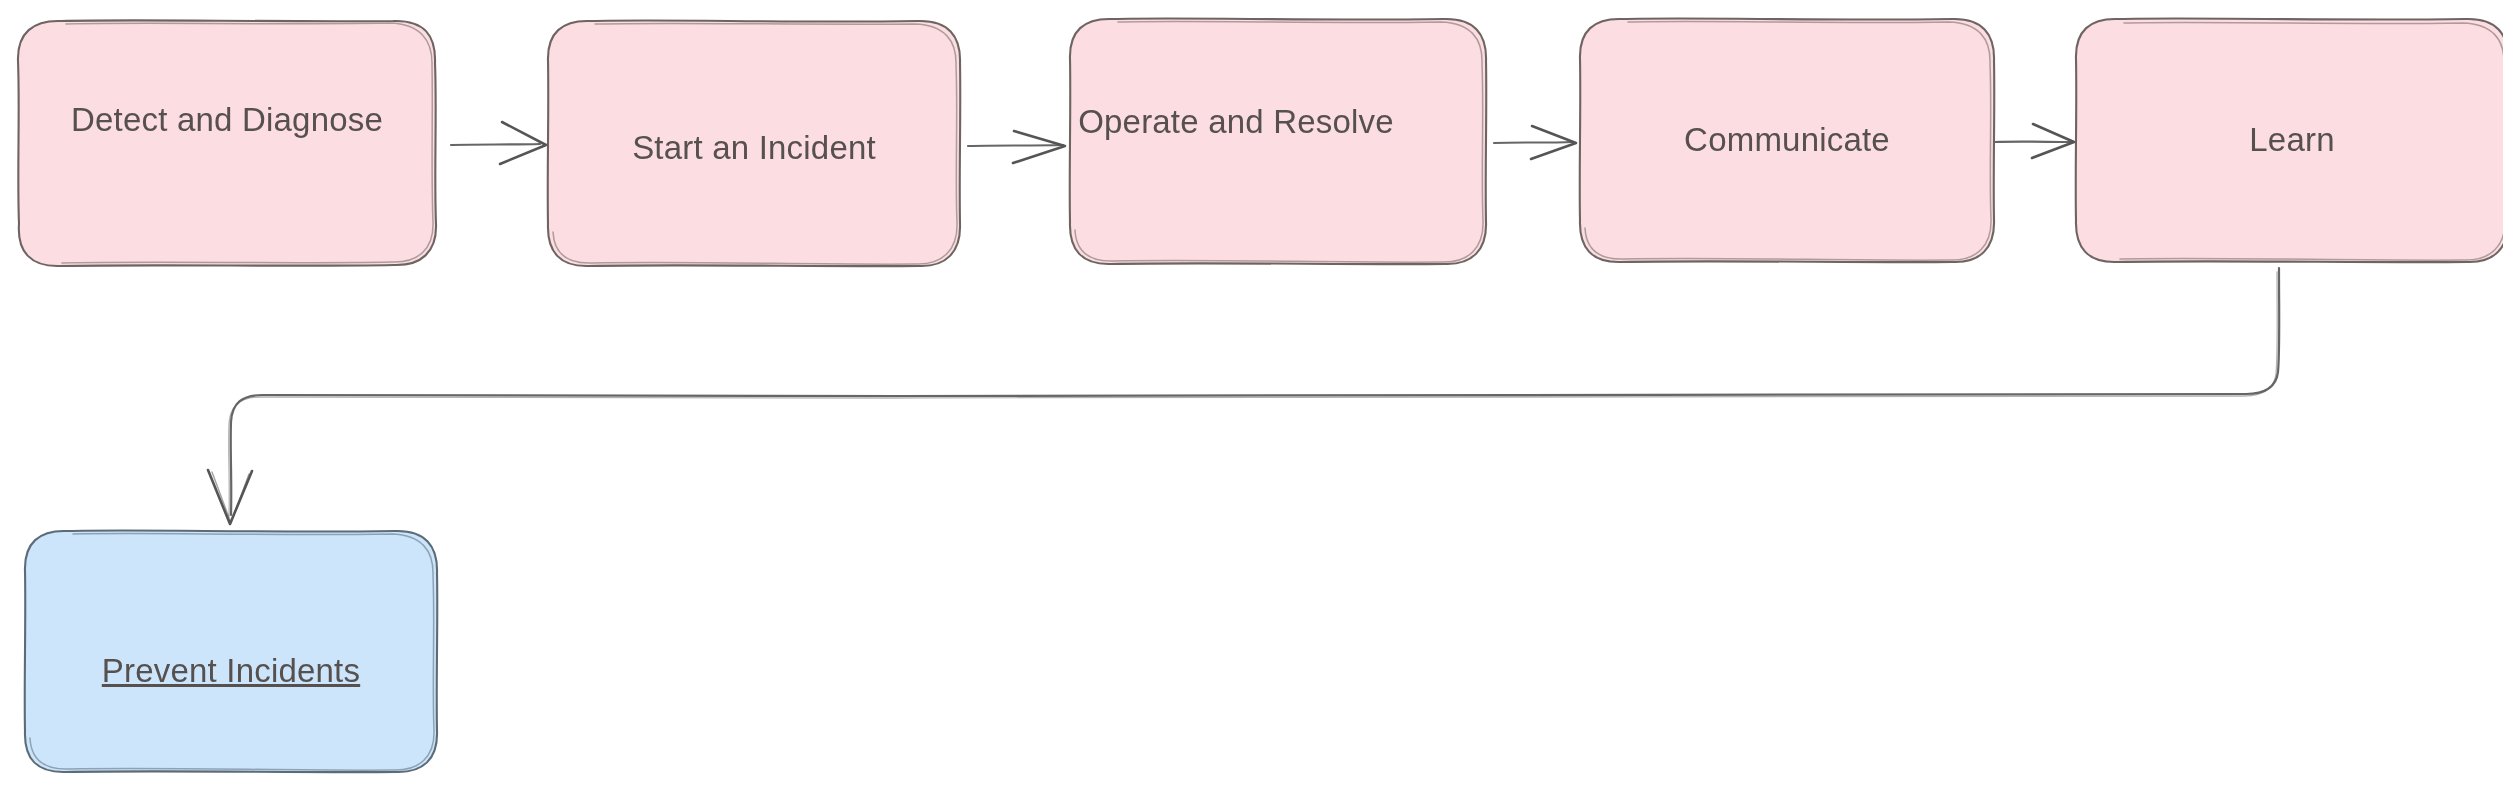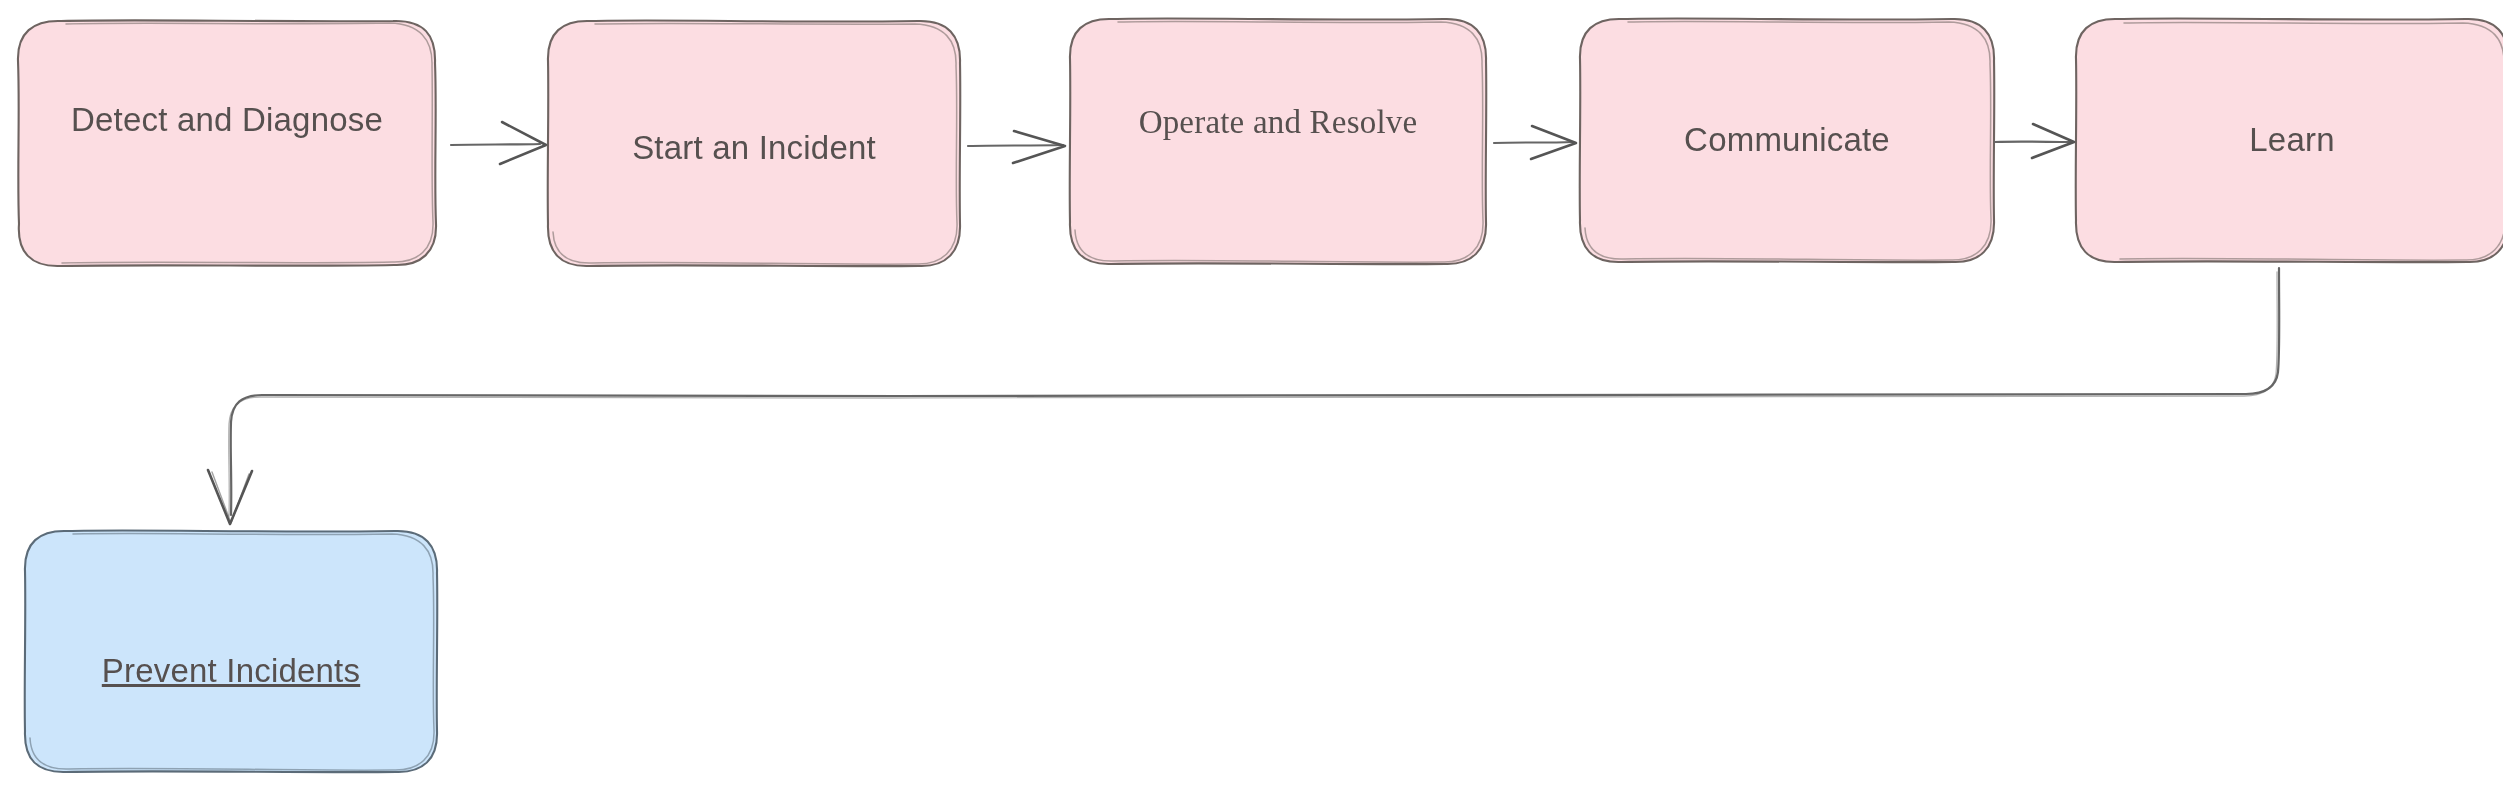--- a/index.html
+++ b/index.html
@@ -113,21 +113,21 @@
       <path d="M 2277 272 C 2277 312, 2278 352, 2276 374 C 2274 389, 2262 396, 2244 396 C 2098 397, 1490 395, 890 398 C 596 399, 378 396, 260 397 C 240 397, 230 406, 229 424 C 228 452, 230 482, 229 516" fill="none" stroke="#666666" stroke-width="1.3" stroke-linecap="round" stroke-linejoin="round" opacity="0.5"></path>
       <path d="M 208 470 L 230 524 L 252 471" fill="none" stroke="#555555" stroke-width="2.6" stroke-linecap="round" stroke-linejoin="round"></path>
       <path d="M 212 472 L 231 523 L 249 474" fill="none" stroke="#555555" stroke-width="1.4" stroke-linecap="round" stroke-linejoin="round" opacity="0.55"></path>
     </g>
   </svg>
 
   <div class="node-label" style="left:18px; top:20px; width:418px; height:200px;">Detect and Diagnose</div>
 
   <div class="node-label" style="left:548px; top:20px; width:412px; height:256px;">Start an Incident</div>
 
-  <div class="node-label" style="left:1070px; top:18px; width:416px; height:208px;font-family:Liberation Serif, serif;">Operate and Resolve</div>
+  <div class="node-label" style="left:1028px; top:18px; width:416px; height:208px;">Operate and Resolve</div>
 
   <div class="node-label" style="left:1580px; top:18px; width:414px; height:244px;border-radius:15px;">Communicate</div>
 
   <div class="node-label" style="left:2076px; top:18px; width:432px; height:244px;">Learn</div>
 
   <div class="node-label" style="left:25px; top:530px; width:412px; height:281px;text-decoration:underline;">Prevent Incidents</div>
 
   <div class="node-hit" style="left:18px; top:20px; width:418px; height:246px;"></div>
   <div class="node-hit" style="left:548px; top:20px; width:412px; height:246px;"></div>
   <div class="node-hit" style="left:1070px; top:18px; width:416px; height:246px;"></div>

